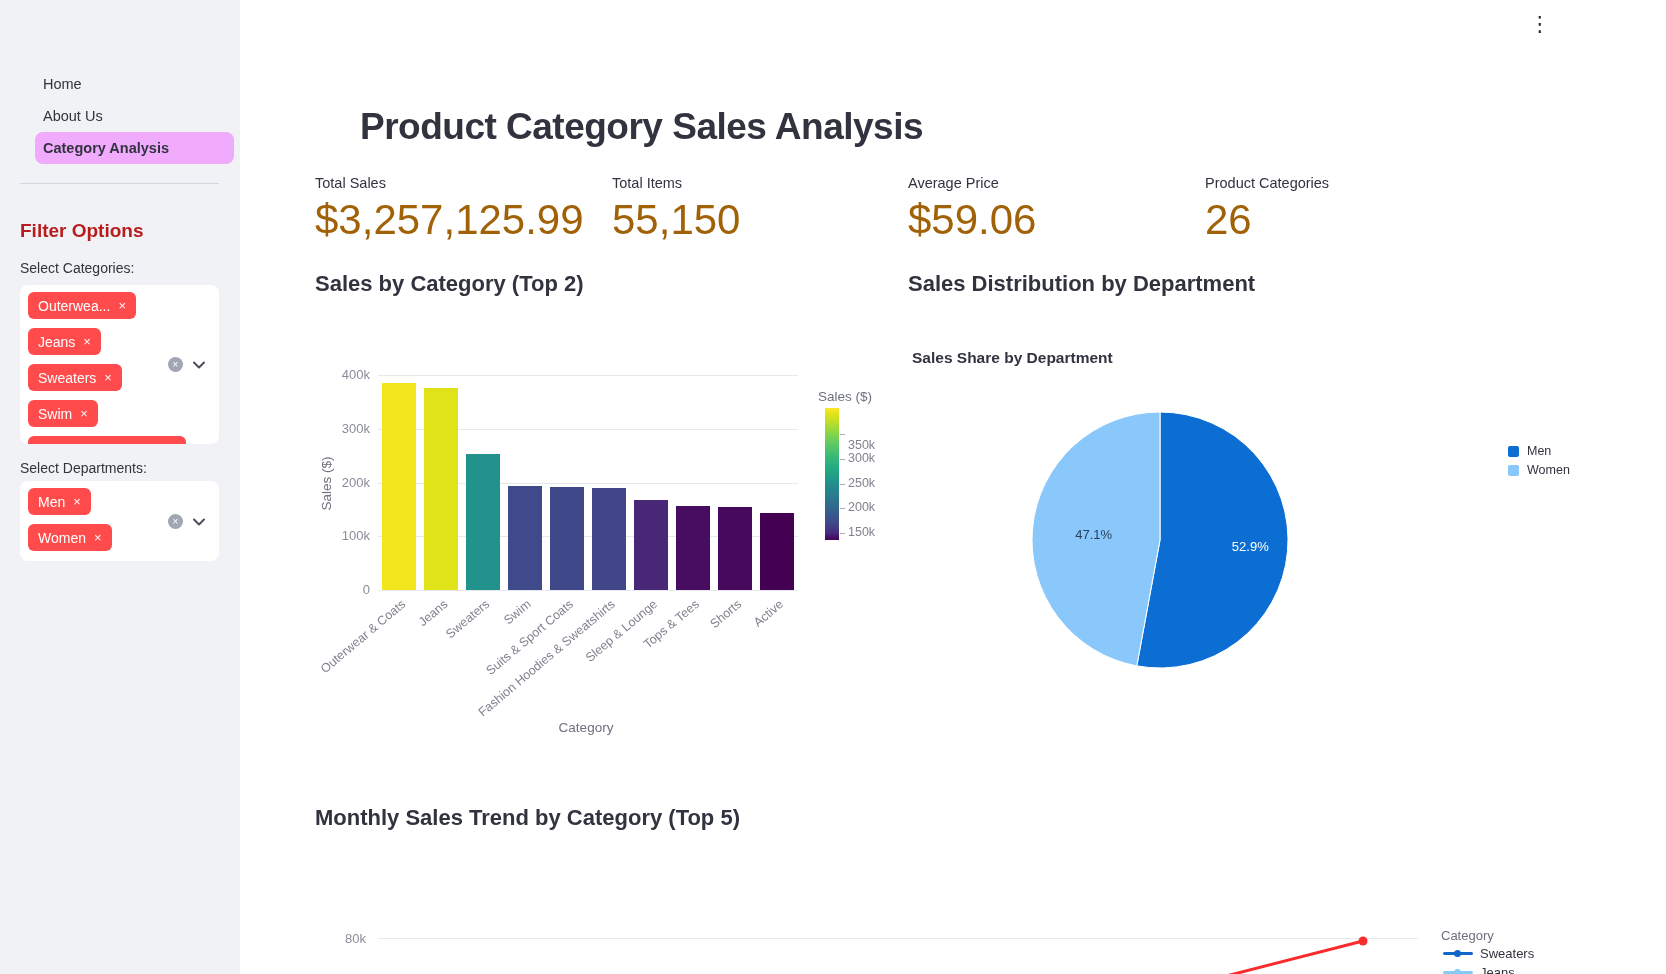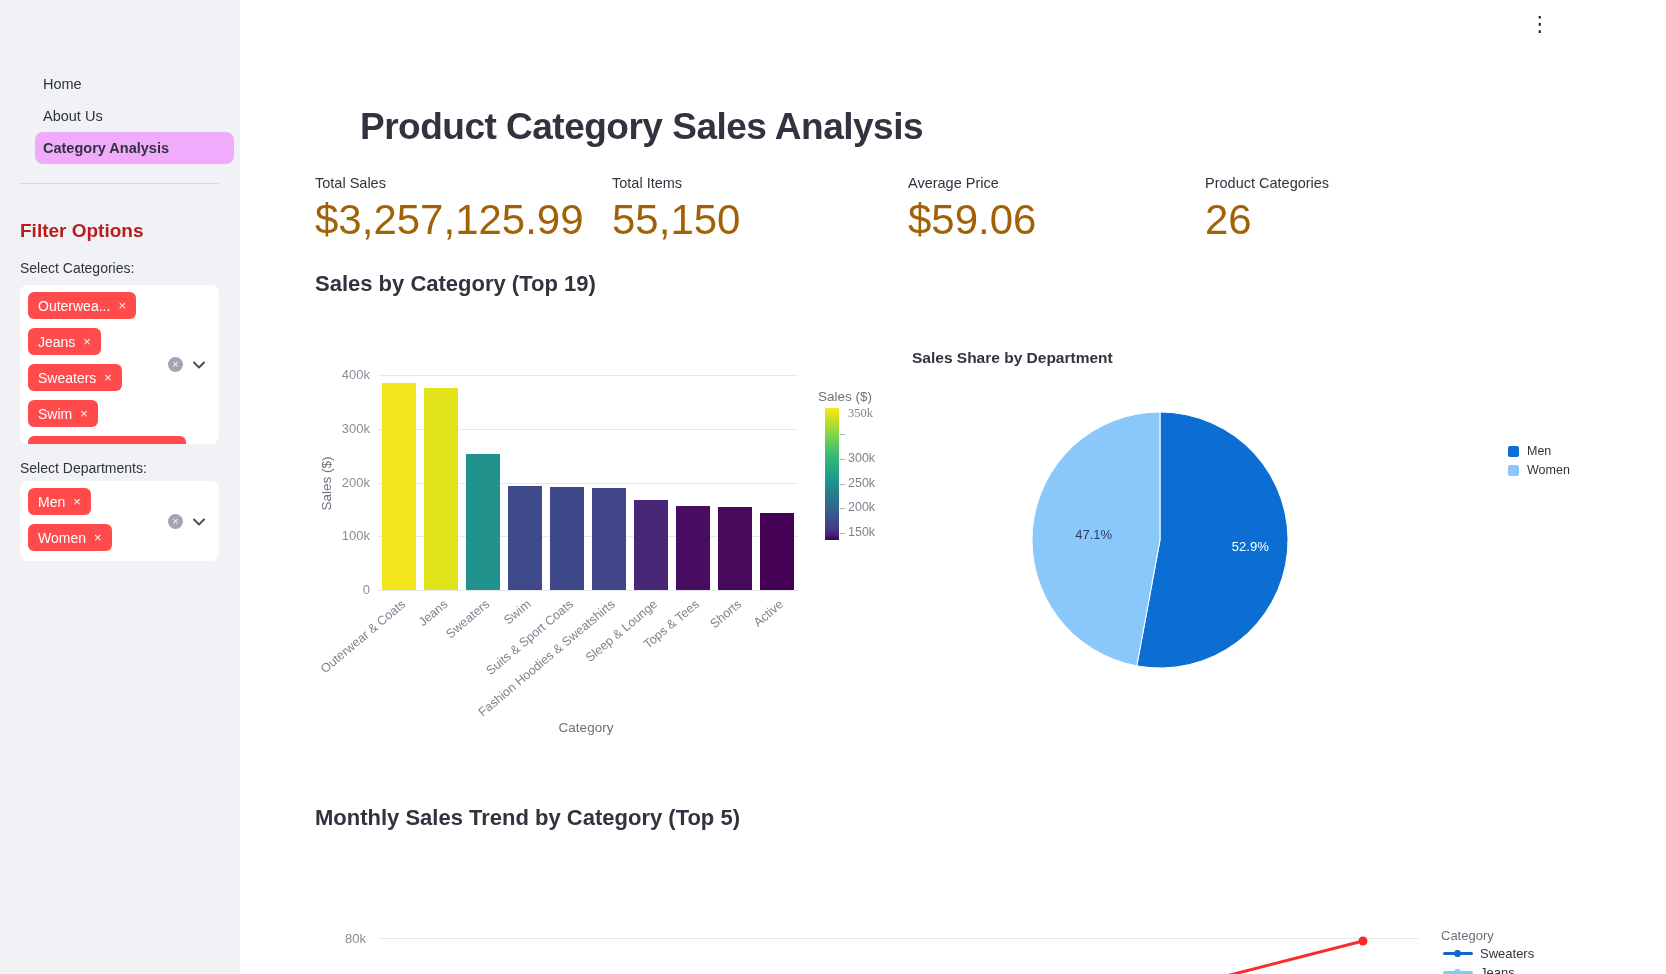--- a/index.html
+++ b/index.html
@@ -159,21 +159,22 @@
       <div class="metric-label" style="left: 315px;">Total Sales</div>
       <div class="metric-value" style="left: 315px;">$3,257,125.99</div>
       <div class="metric-label" style="left: 612px;">Total Items</div>
       <div class="metric-value" style="left: 612px;">55,150</div>
       <div class="metric-label" style="left: 908px;">Average Price</div>
       <div class="metric-value" style="left: 908px;">$59.06</div>
       <div class="metric-label" style="left: 1205px;">Product Categories</div>
       <div class="metric-value" style="left: 1205px;">26</div>
     </div>
 
-  <div class="section-h" style="left:315px;">Sales by Category (Top 19)</div>
+  <div class="section-h" style="left:315px;">Sales by Category (Top 2)</div>
+  <div class="section-h" style="left:908px;">Sales Distribution by Department</div>
 
   <div id="bar-chart">
     <div id="bar-grid">
         <div class="gridline" style="top: 590px;"></div>
         <div class="gridline" style="top: 536.25px;"></div>
         <div class="gridline" style="top: 482.5px;"></div>
         <div class="gridline" style="top: 428.75px;"></div>
         <div class="gridline" style="top: 375px;"></div>
       </div>
     <div id="bar-yticks">
@@ -206,21 +207,21 @@
         <span class="xlabel" style="right: 105px;">Tops &amp; Tees</span>
         <span class="xlabel" style="right: 63px;">Shorts</span>
         <span class="xlabel" style="right: 21px;">Active</span>
       </div>
     <div class="yaxis-title">Sales ($)</div>
     <div class="xaxis-title">Category</div>
     <div class="colorbar"></div>
     <div class="cb-title">Sales ($)</div>
     <div id="cb-ticks">
         <div class="cb-tick-mark" style="top: 434px;"></div>
-        <div class="cb-tick-label" style="top: 406px; font-family: Liberation Serif, serif;">350k</div>
+        <div class="cb-tick-label" style="top: 438px;">350k</div>
         <div class="cb-tick-mark" style="top: 458.75px;"></div>
         <div class="cb-tick-label" style="top: 450.75px;">300k</div>
         <div class="cb-tick-mark" style="top: 483.5px;"></div>
         <div class="cb-tick-label" style="top: 475.5px;">250k</div>
         <div class="cb-tick-mark" style="top: 508.25px;"></div>
         <div class="cb-tick-label" style="top: 500.25px;">200k</div>
         <div class="cb-tick-mark" style="top: 533px;"></div>
         <div class="cb-tick-label" style="top: 525px;">150k</div>
       </div>
   </div>

